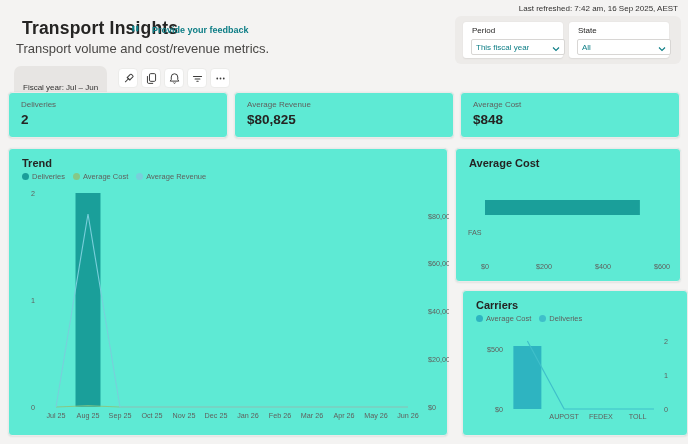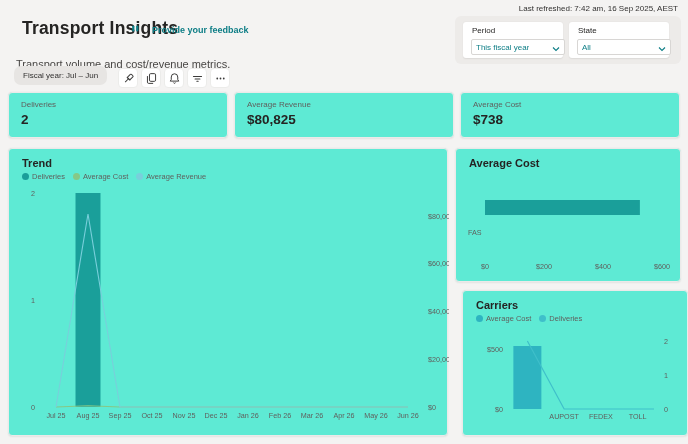--- a/index.html
+++ b/index.html
@@ -2,22 +2,22 @@
 <html style="--accent: #0c7d85;"><head>
 <meta charset="utf-8">
 <style>
   html,body{margin:0;padding:0;}
   body{font-family:"Liberation Sans",sans-serif;background:#f4f3f2;}
   .page{position:relative;width:688px;height:444px;background:#f4f3f2;overflow:hidden;}
   .last-refreshed{position:absolute;top:4px;right:10px;font-size:8px;color:#323130;padding-left:28px;}
   .page-title{position:absolute;left:16px;top:12px;margin:6px;font-size:17.5px;font-weight:bold;color:#252423;letter-spacing:.2px;}
   .feedback{position:absolute;left:131px;top:24px;display:flex;align-items:center;gap:12px;
     font-size:9px;font-weight:bold;color:var(--accent);cursor:pointer;text-decoration:none;}
-  .subtitle{position:absolute;left:16px;top:41px;font-size:11px;color:#484644;margin-top:17px;}
-  .pill{position:absolute;left:14px;top:66px;height:19px;line-height:19px;padding:0 9px;border-radius:7px;
+  .subtitle{position:absolute;left:16px;top:41px;font-size:13px;color:#484644;}
+  .pill{position:absolute;left:14px;top:66px;height:19px;line-height:19px;padding:12px 9px;border-radius:7px;
     background:#e7e5e3;font-size:8px;color:#323130;}
   .toolbar{position:absolute;left:118px;top:68px;display:flex;gap:3px;}
   .icon-btn{width:20px;height:20px;background:#ffffff;border:1px solid #ececea;border-radius:4px;
     display:flex;align-items:center;justify-content:center;cursor:pointer;box-sizing:border-box;}
   .icon-btn svg{display:block;}
   .filter-panel{position:absolute;left:455px;top:16px;width:226px;height:48px;background:#edebe9;border-radius:6px;}
   .filter-card{position:absolute;top:6px;width:100px;height:36px;background:#fff;border-radius:3px;
     box-shadow:0 0.5px 1.5px rgba(0,0,0,.08);}
   .filter-card.period{left:8px;} .filter-card.state{left:114px;}
   .filter-label{position:absolute;left:9px;top:4px;font-size:8px;color:#252423;}
@@ -134,21 +134,21 @@
   <div class="card kpi" style="left:8px;top:92px;width:220px;">
     <div class="k-label">Deliveries</div>
     <div class="k-value">2</div>
   </div>
   <div class="card kpi" style="left:234px;top:92px;width:220px;">
     <div class="k-label">Average Revenue</div>
     <div class="k-value">$80,825</div>
   </div>
   <div class="card kpi" style="left:460px;top:92px;width:220px;">
     <div class="k-label">Average Cost</div>
-    <div class="k-value">$738</div>
+    <div class="k-value">$848</div>
   </div>
 
   <div class="card" style="left:8px;top:148px;width:440px;height:288px;">
     <div class="chart-title">Trend</div>
     <div class="legend">
         <span class="lgd"><i style="background: rgb(26, 159, 154);"></i>Deliveries</span>
         <span class="lgd"><i style="background: rgb(134, 200, 134);"></i>Average Cost</span>
         <span class="lgd"><i style="background: rgb(121, 207, 219);"></i>Average Revenue</span>
       </div>
     <svg class="chart-svg" width="440" height="288">

